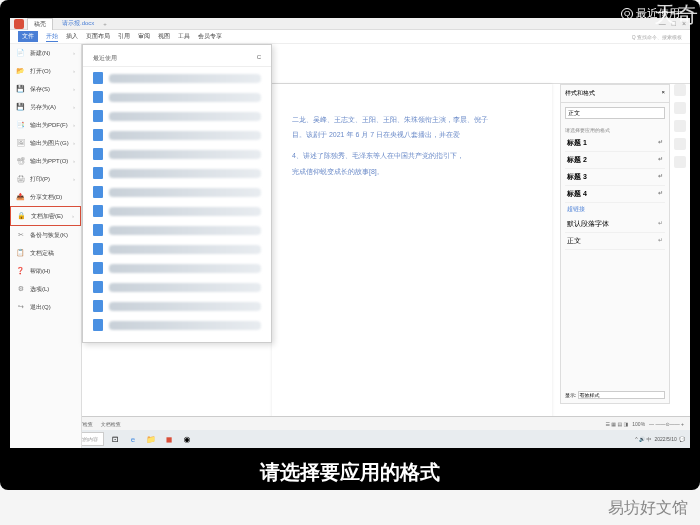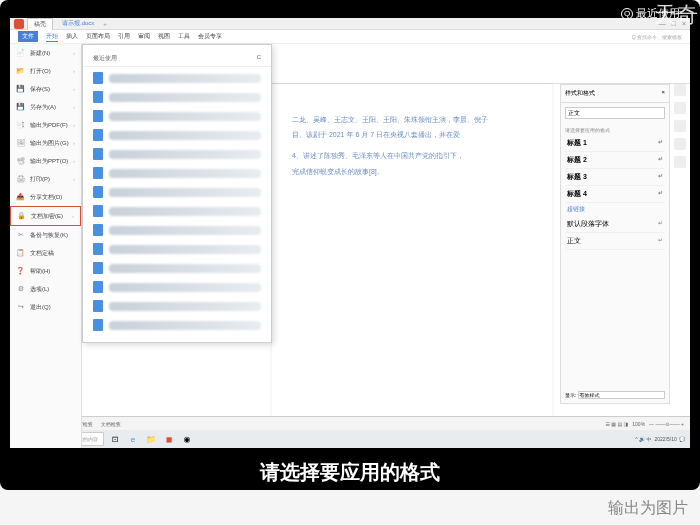--- a/index.html
+++ b/index.html
@@ -343,13 +343,13 @@
   </div>
 
   <div class="caption">请选择要应用的格式</div>
   <div class="watermark-tl">
       <span class="q">Q</span>
       <span>最近使用</span>
     </div>
   <div class="watermark-big">天奇</div>
 </div>
 
-<div class="watermark-br">输出为图片</div>
+<div class="watermark-br">易坊好文馆</div>
 
 </body></html>

